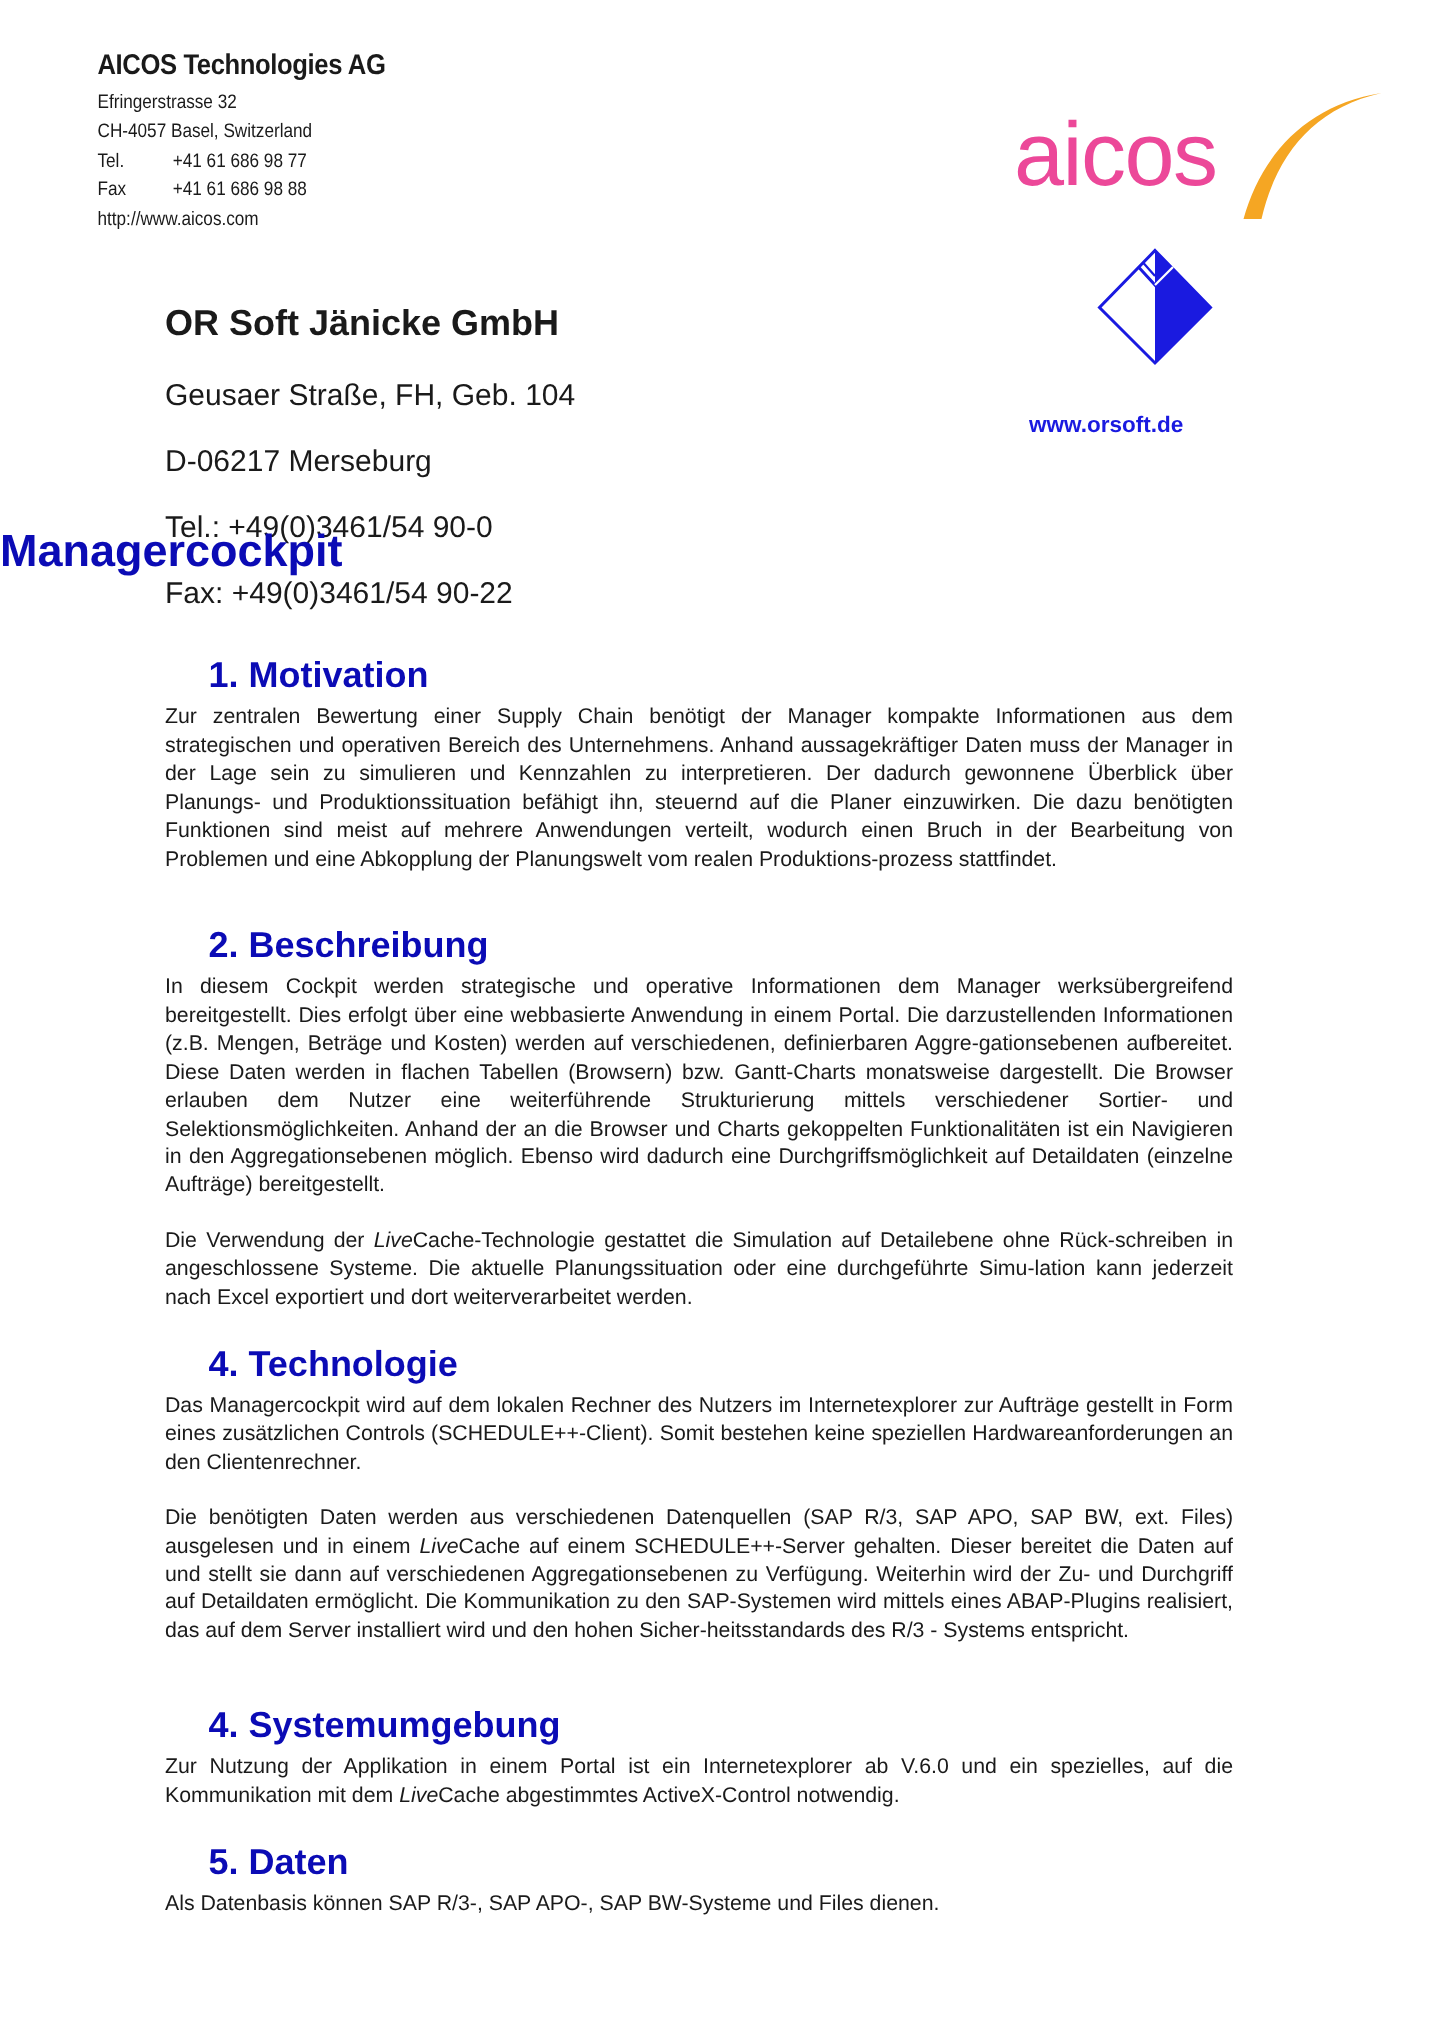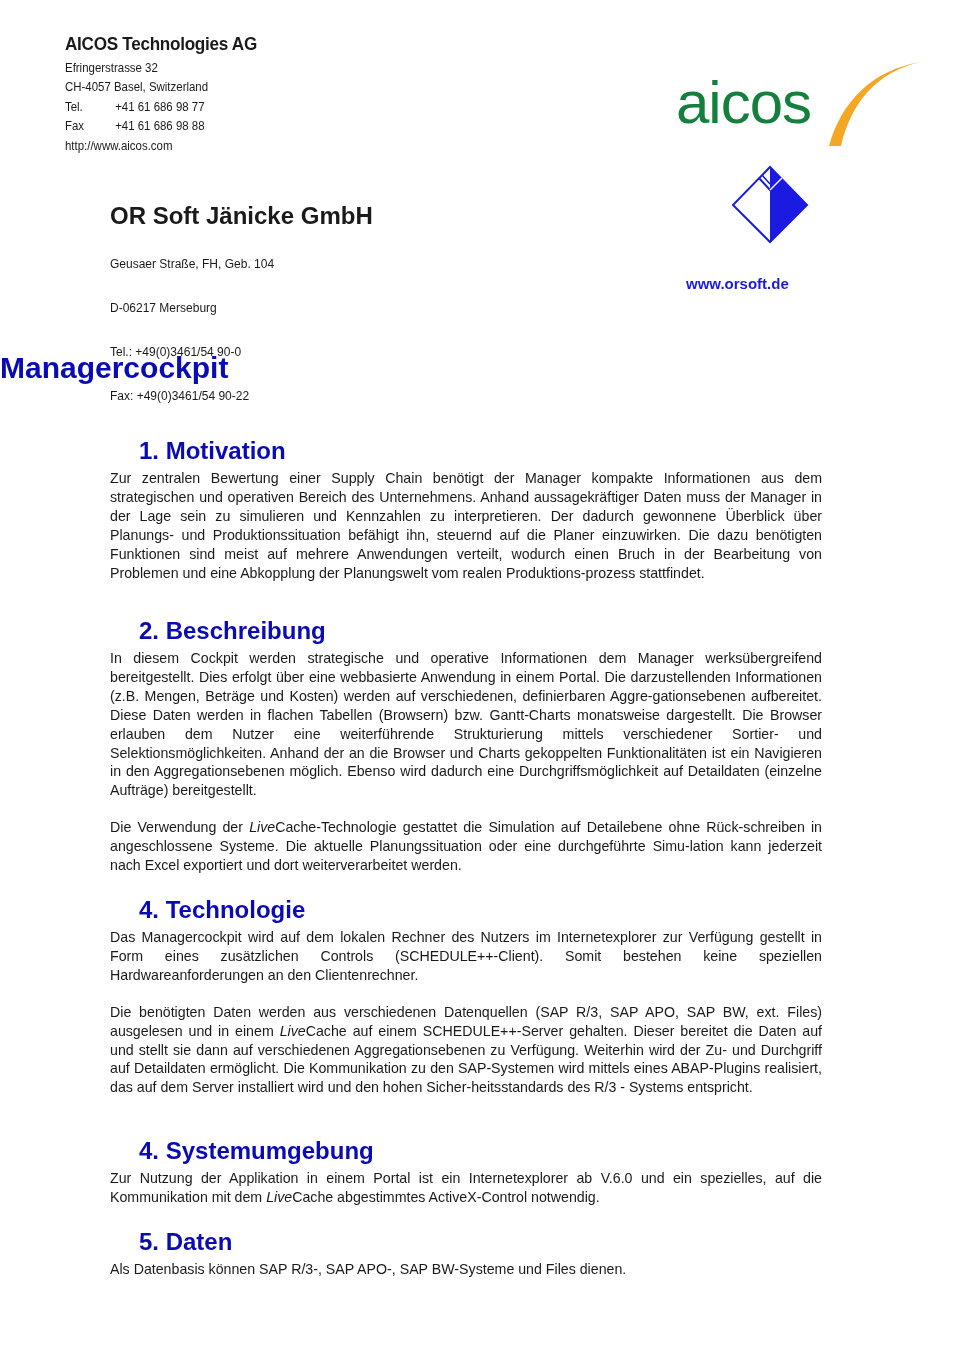--- a/index.html
+++ b/index.html
@@ -4,25 +4,25 @@
   <style>
     html, body { margin: 0; padding: 0; background: #ffffff; }
     body { width: 960px; height: 1359px; position: relative; overflow: hidden; font-family: "Liberation Sans", sans-serif; color: #1a1a1a; }
 
     .aicos-block { position: absolute; left: 65px; top: 33px; }
     .aicos-name { font-size: 19px; font-weight: bold; letter-spacing: -0.3px; transform: scaleX(0.9); transform-origin: left; white-space: nowrap; margin-bottom: 3px; }
     .aicos-line { font-size: 13px; line-height: 19.4px; transform: scaleX(0.88); transform-origin: left; white-space: nowrap; }
     .aicos-line .lbl { display: inline-block; width: 57px; }
 
     .aicos-logo { position: absolute; left: 676px; top: 58px; width: 250px; height: 95px; }
-    .aicos-logo .txt { position: absolute; left: 0; top: 10px; font-size: 60px; color: #15803d; letter-spacing: -1px; font-family: "Liberation Sans", sans-serif; }
+    .aicos-logo .txt { position: absolute; left: 0; top: 10px; font-size: 60px; color: #ec4899; letter-spacing: -1px; font-family: "Liberation Sans", sans-serif; }
 
     .orsoft-block { position: absolute; left: 110px; top: 170px; }
     .orsoft-name { font-size: 24px; font-weight: bold; margin-bottom: 7px; white-space: nowrap; margin-top: 32px; }
-    .orsoft-line { font-size: 12px; line-height: 20px; white-space: nowrap; margin-top: 24px; }
+    .orsoft-line { font-size: 20px; line-height: 20px; white-space: nowrap; margin-top: 24px; }
 
     .orsoft-logo { position: absolute; left: 730px; top: 165px; width: 80px; width: 80px; height: 80px; }
     .orsoft-url { position: absolute; left: 686px; top: 275px; font-size: 15px; font-weight: bold; color: #1a1ae0; }
 
     .doc-title { position: absolute; left: 0; width: 934px; top: 351px; font-size: 30px; font-weight: bold; color: #0b0bb5; }
 
     .section { position: absolute; left: 110px; width: 712px; }
     .section h2 { margin: 0 0 4px 29px; font-size: 24px; font-weight: bold; color: #0b0bb5; line-height: 28px; }
     .section p { margin: 0 0 18px 0; font-size: 14.2px; line-height: 18.9px; text-align: justify; }
     .section p em { }
@@ -71,21 +71,21 @@
 </div>
 
 <div class="section" style="top:617px;">
   <h2>2. Beschreibung</h2>
   <p>In diesem Cockpit werden strategische und operative Informationen dem Manager werksübergreifend bereitgestellt. Dies erfolgt über eine webbasierte Anwendung in einem Portal. Die darzustellenden Informationen (z.B. Mengen, Beträge und Kosten) werden auf verschiedenen, definierbaren Aggre-gationsebenen aufbereitet. Diese Daten werden in flachen Tabellen (Browsern) bzw. Gantt-Charts monatsweise dargestellt. Die Browser erlauben dem Nutzer eine weiterführende Strukturierung mittels verschiedener Sortier- und Selektionsmöglichkeiten. Anhand der an die Browser und Charts gekoppelten Funktionalitäten ist ein Navigieren in den Aggregationsebenen möglich. Ebenso wird dadurch eine Durchgriffsmöglichkeit auf Detaildaten (einzelne Aufträge) bereitgestellt.</p>
   <p><span>Die Verwendung der </span><em>Live</em><span>Cache-Technologie gestattet die Simulation auf Detailebene ohne Rück-schreiben in angeschlossene Systeme. Die aktuelle Planungssituation oder eine durchgeführte Simu-lation kann jederzeit nach Excel exportiert und dort weiterverarbeitet werden.</span></p>
 </div>
 
 <div class="section" style="top:896px;">
   <h2>4. Technologie</h2>
-  <p>Das Managercockpit wird auf dem lokalen Rechner des Nutzers im Internetexplorer zur Verfügung gestellt in Form eines zusätzlichen Controls (SCHEDULE++-Client). Somit bestehen keine speziellen Hardwareanforderungen  an den Clientenrechner.</p>
+  <p>Das Managercockpit wird auf dem lokalen Rechner des Nutzers im Internetexplorer zur Aufträge gestellt in Form eines zusätzlichen Controls (SCHEDULE++-Client). Somit bestehen keine speziellen Hardwareanforderungen  an den Clientenrechner.</p>
   <p><span>Die benötigten Daten werden aus verschiedenen Datenquellen (SAP R/3, SAP APO, SAP BW, ext. Files) ausgelesen und in einem </span><em>Live</em><span>Cache auf einem SCHEDULE++-Server gehalten. Dieser bereitet die Daten auf und stellt sie dann auf verschiedenen Aggregationsebenen zu Verfügung. Weiterhin wird der Zu- und Durchgriff auf Detaildaten ermöglicht. Die Kommunikation zu den SAP-Systemen wird mittels eines ABAP-Plugins realisiert, das auf dem Server installiert wird und den hohen Sicher-heitsstandards des R/3 - Systems entspricht.</span></p>
 </div>
 
 <div class="section" style="top:1137px;">
   <h2>4. Systemumgebung</h2>
   <p><span>Zur Nutzung der Applikation in einem Portal ist ein Internetexplorer ab V.6.0 und ein spezielles, auf die Kommunikation mit dem </span><em>Live</em><span>Cache abgestimmtes ActiveX-Control notwendig.</span></p>
 </div>
 
 <div class="section" style="top:1228px;">
   <h2>5. Daten</h2>

